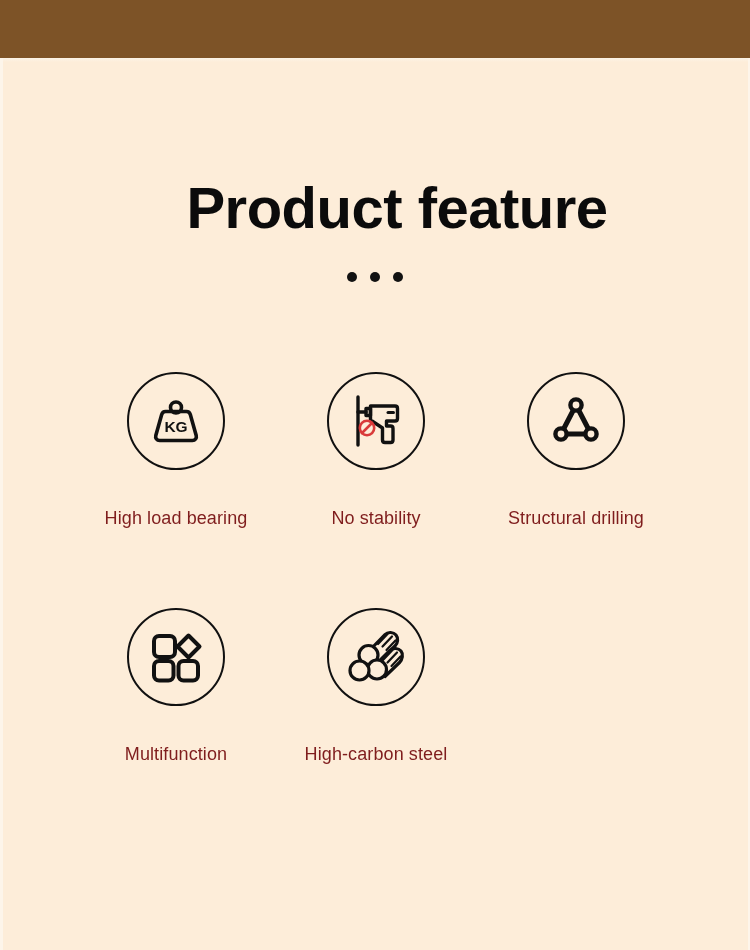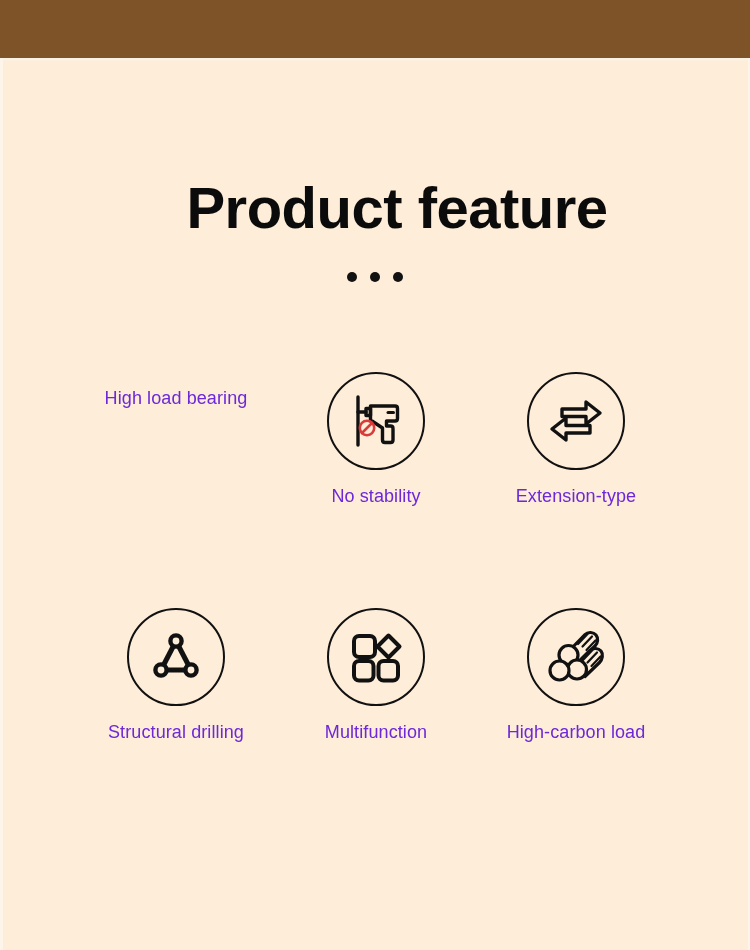--- a/index.html
+++ b/index.html
@@ -106,23 +106,23 @@
     display: flex;
     align-items: center;
     justify-content: center;
     box-sizing: border-box;
     background: transparent;
   }
   .icon-circle svg {
     display: block;
   }
   .cell-label {
-    margin-top: 16px;
+    margin-top: 38px;
     font-size: 18px;
-    color: #6d28d9;
+    color: #7f1d1d;
     text-align: left;
     white-space: nowrap;
     letter-spacing: 0.1px;
   }
 </style>
 </head>
 <body>
 
 <div class="page">
 
@@ -135,20 +135,31 @@
 
   <div class="dots">
     <span class="dot"></span>
     <span class="dot"></span>
     <span class="dot"></span>
   </div>
 
   <div class="grid">
 
     <div class="cell">
+      <div class="icon-circle">
+        <svg width="64" height="64" viewBox="0 0 64 64" fill="none" stroke="#111111" stroke-width="3.6" stroke-linecap="round" stroke-linejoin="round">
+          <path d="M26.5 18.5 a5.5 5.5 0 1 1 11 0 a5.5 5.5 0 0 1 -11 0 Z"></path>
+          <path d="M27.5 22.5 L21.5 22.5 C19.5 22.5 18.2 23.8 17.7 25.6
+                   L11.8 46.5 C11.1 49.2 12.8 51.5 15.6 51.5
+                   L48.4 51.5 C51.2 51.5 52.9 49.2 52.2 46.5
+                   L46.3 25.6 C45.8 23.8 44.5 22.5 42.5 22.5
+                   L36.5 22.5 Z"></path>
+          <text x="32" y="42.5" font-family="Liberation Sans, sans-serif" font-size="15.5" font-weight="bold" fill="#111111" stroke="none" text-anchor="middle">KG</text>
+        </svg>
+      </div>
       <div class="cell-label">High load bearing</div>
     </div>
 
     <div class="cell">
       <div class="icon-circle">
         <svg width="68" height="68" viewBox="0 0 68 68" fill="none" stroke="#111111" stroke-width="3.4" stroke-linecap="round" stroke-linejoin="round">
 
           <path d="M16 10 L16 58"></path>
 
           <path d="M16 25 L24 25"></path>
@@ -167,31 +178,20 @@
 
           <g stroke="#d93a3a" stroke-width="2.6">
             <circle cx="25" cy="41" r="7.2"></circle>
             <path d="M20 46 L30 36"></path>
           </g>
         </svg>
       </div>
       <div class="cell-label">No stability</div>
     </div>
 
-    <div class="cell">
-      <div class="icon-circle">
-        <svg width="62" height="62" viewBox="0 0 62 62" fill="none" stroke="#111111" stroke-width="3.4" stroke-linecap="round" stroke-linejoin="round">
-
-          <path d="M17 26.5 L17 19 L41 19 L41 12 L55 23 L41 34 L41 26.5 Z"></path>
-
-          <path d="M45 35.5 L45 43 L21 43 L21 50 L7 39 L21 28 L21 35.5 Z"></path>
-        </svg>
-      </div>
-      <div class="cell-label">Extension-type</div>
-    </div>
 
     <div class="cell">
       <div class="icon-circle">
         <svg width="62" height="62" viewBox="0 0 62 62" fill="none" stroke="#111111" stroke-width="5" stroke-linecap="round" stroke-linejoin="round">
           <path d="M31 15 L16 44"></path>
           <path d="M31 15 L46 44"></path>
           <path d="M16 44 L46 44"></path>
           <circle cx="31" cy="15" r="5.6" fill="#fdedd9" stroke-width="4.4"></circle>
           <circle cx="16" cy="44" r="5.6" fill="#fdedd9" stroke-width="4.4"></circle>
           <circle cx="46" cy="44" r="5.6" fill="#fdedd9" stroke-width="4.4"></circle>
@@ -224,17 +224,17 @@
           <path d="M31.5 40 L46 25.5 C49 22.5 54.5 23 57 26 C59.5 29 58.5 34.5 55.5 37.5 L41 51.5 Z" fill="#fdedd9"></path>
           <path d="M48.5 25 L39 35" stroke-width="2.2"></path>
           <path d="M53 27.5 L43.5 37.5" stroke-width="2.2"></path>
           <path d="M56.5 31.5 L47.5 41" stroke-width="2.2"></path>
 
           <circle cx="24.5" cy="30" r="9.5" fill="#fdedd9"></circle>
           <circle cx="33" cy="44.5" r="9.5" fill="#fdedd9"></circle>
           <circle cx="15.5" cy="45.5" r="9.5" fill="#fdedd9"></circle>
         </svg>
       </div>
-      <div class="cell-label">High-carbon load</div>
+      <div class="cell-label">High-carbon steel</div>
     </div>
 
   </div>
 </div>
 
 </body></html>

